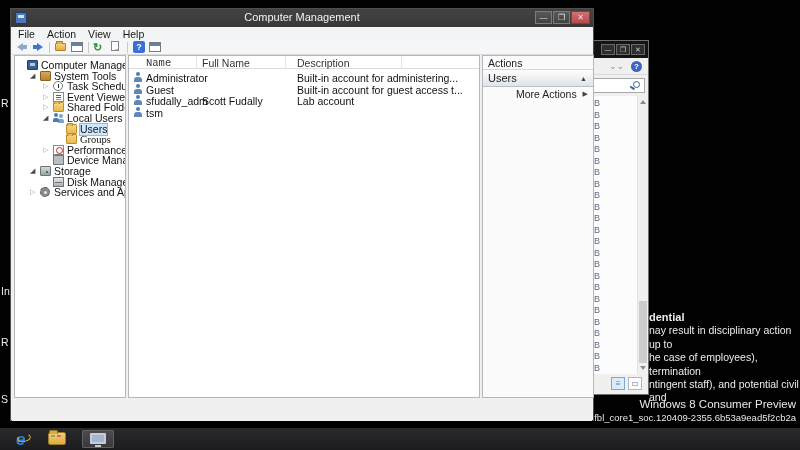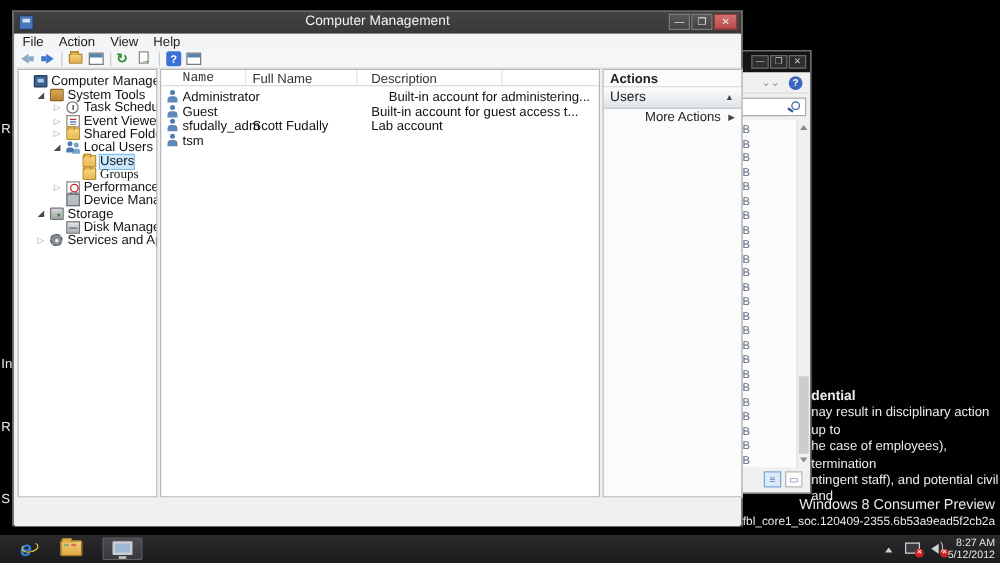--- a/index.html
+++ b/index.html
@@ -115,21 +115,21 @@
 
   .listpane { position:absolute; left:116px; top:0; width:352px; height:343px; background:#fff; border:1px solid #b4b8bc; overflow:hidden; }
   .list-header { position:absolute; left:0; top:0; right:0; height:13px; border-bottom:1px solid #dcdcdc; background:#fff; }
   .col-h { position:absolute; top:1px; font-size:10.5px; color:#333; }
   .col-sep { position:absolute; top:0; width:1px; height:13px; background:#e4e4e4; }
   .list-row { position:absolute; left:0; right:0; height:11.5px; font-size:10.5px; color:#111; }
   .cell { position:absolute; top:0; white-space:nowrap; overflow:hidden; }
 
   .actionpane { position:absolute; left:470px; top:0; width:112px; height:343px; background:#fbfbfc; border:1px solid #b4b8bc; }
   .ap-header { position:absolute; left:0; top:0; right:0; height:14px; border-bottom:1px solid #d4d6d8; }
-  .ap-header span { position:absolute; left:5px; top:1px; font-weight:bold; font-size:10.5px; color:#222; }
+  .ap-header span { position:absolute; left:5px; top:1px; font-weight:normal; font-size:10.5px; color:#222; }
   .ap-group { position:absolute; left:0; top:14px; right:0; height:17px; background:linear-gradient(#fdfdfd,#dfe4e9); border-bottom:1px solid #bcc0c4; }
   .ap-group span { position:absolute; left:5px; top:2px; font-size:11px; color:#1a1a1a; }
   .ap-collapse { position:absolute; right:6px; top:5px; font-size:7px; color:#444; }
   .ap-more { position:absolute; left:0; top:31px; right:0; height:14px; }
   .ap-more span { position:absolute; left:33px; top:1px; font-size:10.5px; color:#222; }
   .ap-fly { position:absolute; right:5px; top:3px; font-size:7px; color:#444; }
 
   .bottomstrip { position:absolute; left:1px; right:1px; top:389px; height:23px; background:#f0f0f0; }
 
   
@@ -353,21 +353,21 @@
             <div class="col-h" style="left: 73px;">Full Name</div>
             <div class="col-h" style="left: 168px;">Description</div>
             <div class="col-sep" style="left: 67px;"></div>
             <div class="col-sep" style="left: 156px;"></div>
             <div class="col-sep" style="left: 272px;"></div>
           </div>
         <div id="list-rows">
             <div class="list-row" style="top: 16px;">
               <div class="tico11 i-person" style="position: absolute; left: 4px; top: 0px;"></div>
               <div class="cell" style="left: 17px; width: 80px;">Administrator</div>
-              <div class="cell" style="left: 168px; width: 175px; text-align: right;">Built-in account for administering...</div>
+              <div class="cell" style="left: 168px; width: 175px;">Built-in account for administering...</div>
             </div>
             <div class="list-row" style="top: 27.6px;">
               <div class="tico11 i-person" style="position: absolute; left: 4px; top: 0px;"></div>
               <div class="cell" style="left: 17px; width: 80px;">Guest</div>
               <div class="cell" style="left: 168px; width: 175px;">Built-in account for guest access t...</div>
             </div>
             <div class="list-row" style="top: 39.2px;">
               <div class="tico11 i-person" style="position: absolute; left: 4px; top: 0px;"></div>
               <div class="cell" style="left: 17px; width: 80px;">sfudally_adm</div>
               <div class="cell" style="left: 73px; width: 80px;">Scott Fudally</div>
@@ -402,28 +402,15 @@
     <div class="tb-app" style="left:16px;width:24px;">
       <div class="ie-e">e</div>
       <div class="ie-ring"></div>
     </div>
     <div class="tb-app" style="left:48px;width:28px;">
       <div class="fx-folder"></div>
     </div>
     <div class="tb-app app-btn" style="left:82px;width:32px;">
       <div class="cm-monitor"></div>
     </div>
-    <div class="tray" style="width:180px;">
-      <div class="tray-arrow"></div>
-      <div class="tray-ico net-ico">
-          <div class="err-badge">×</div>
-        </div>
-      <div class="tray-ico snd-ico">
-          <div class="err-badge">×</div>
-        </div>
-      <div class="clock">
-        <div>8:27 AM</div>
-        <div>5/12/2012</div>
-      </div>
-    </div>
   </div>
 
 </div>
 
 </body></html>

